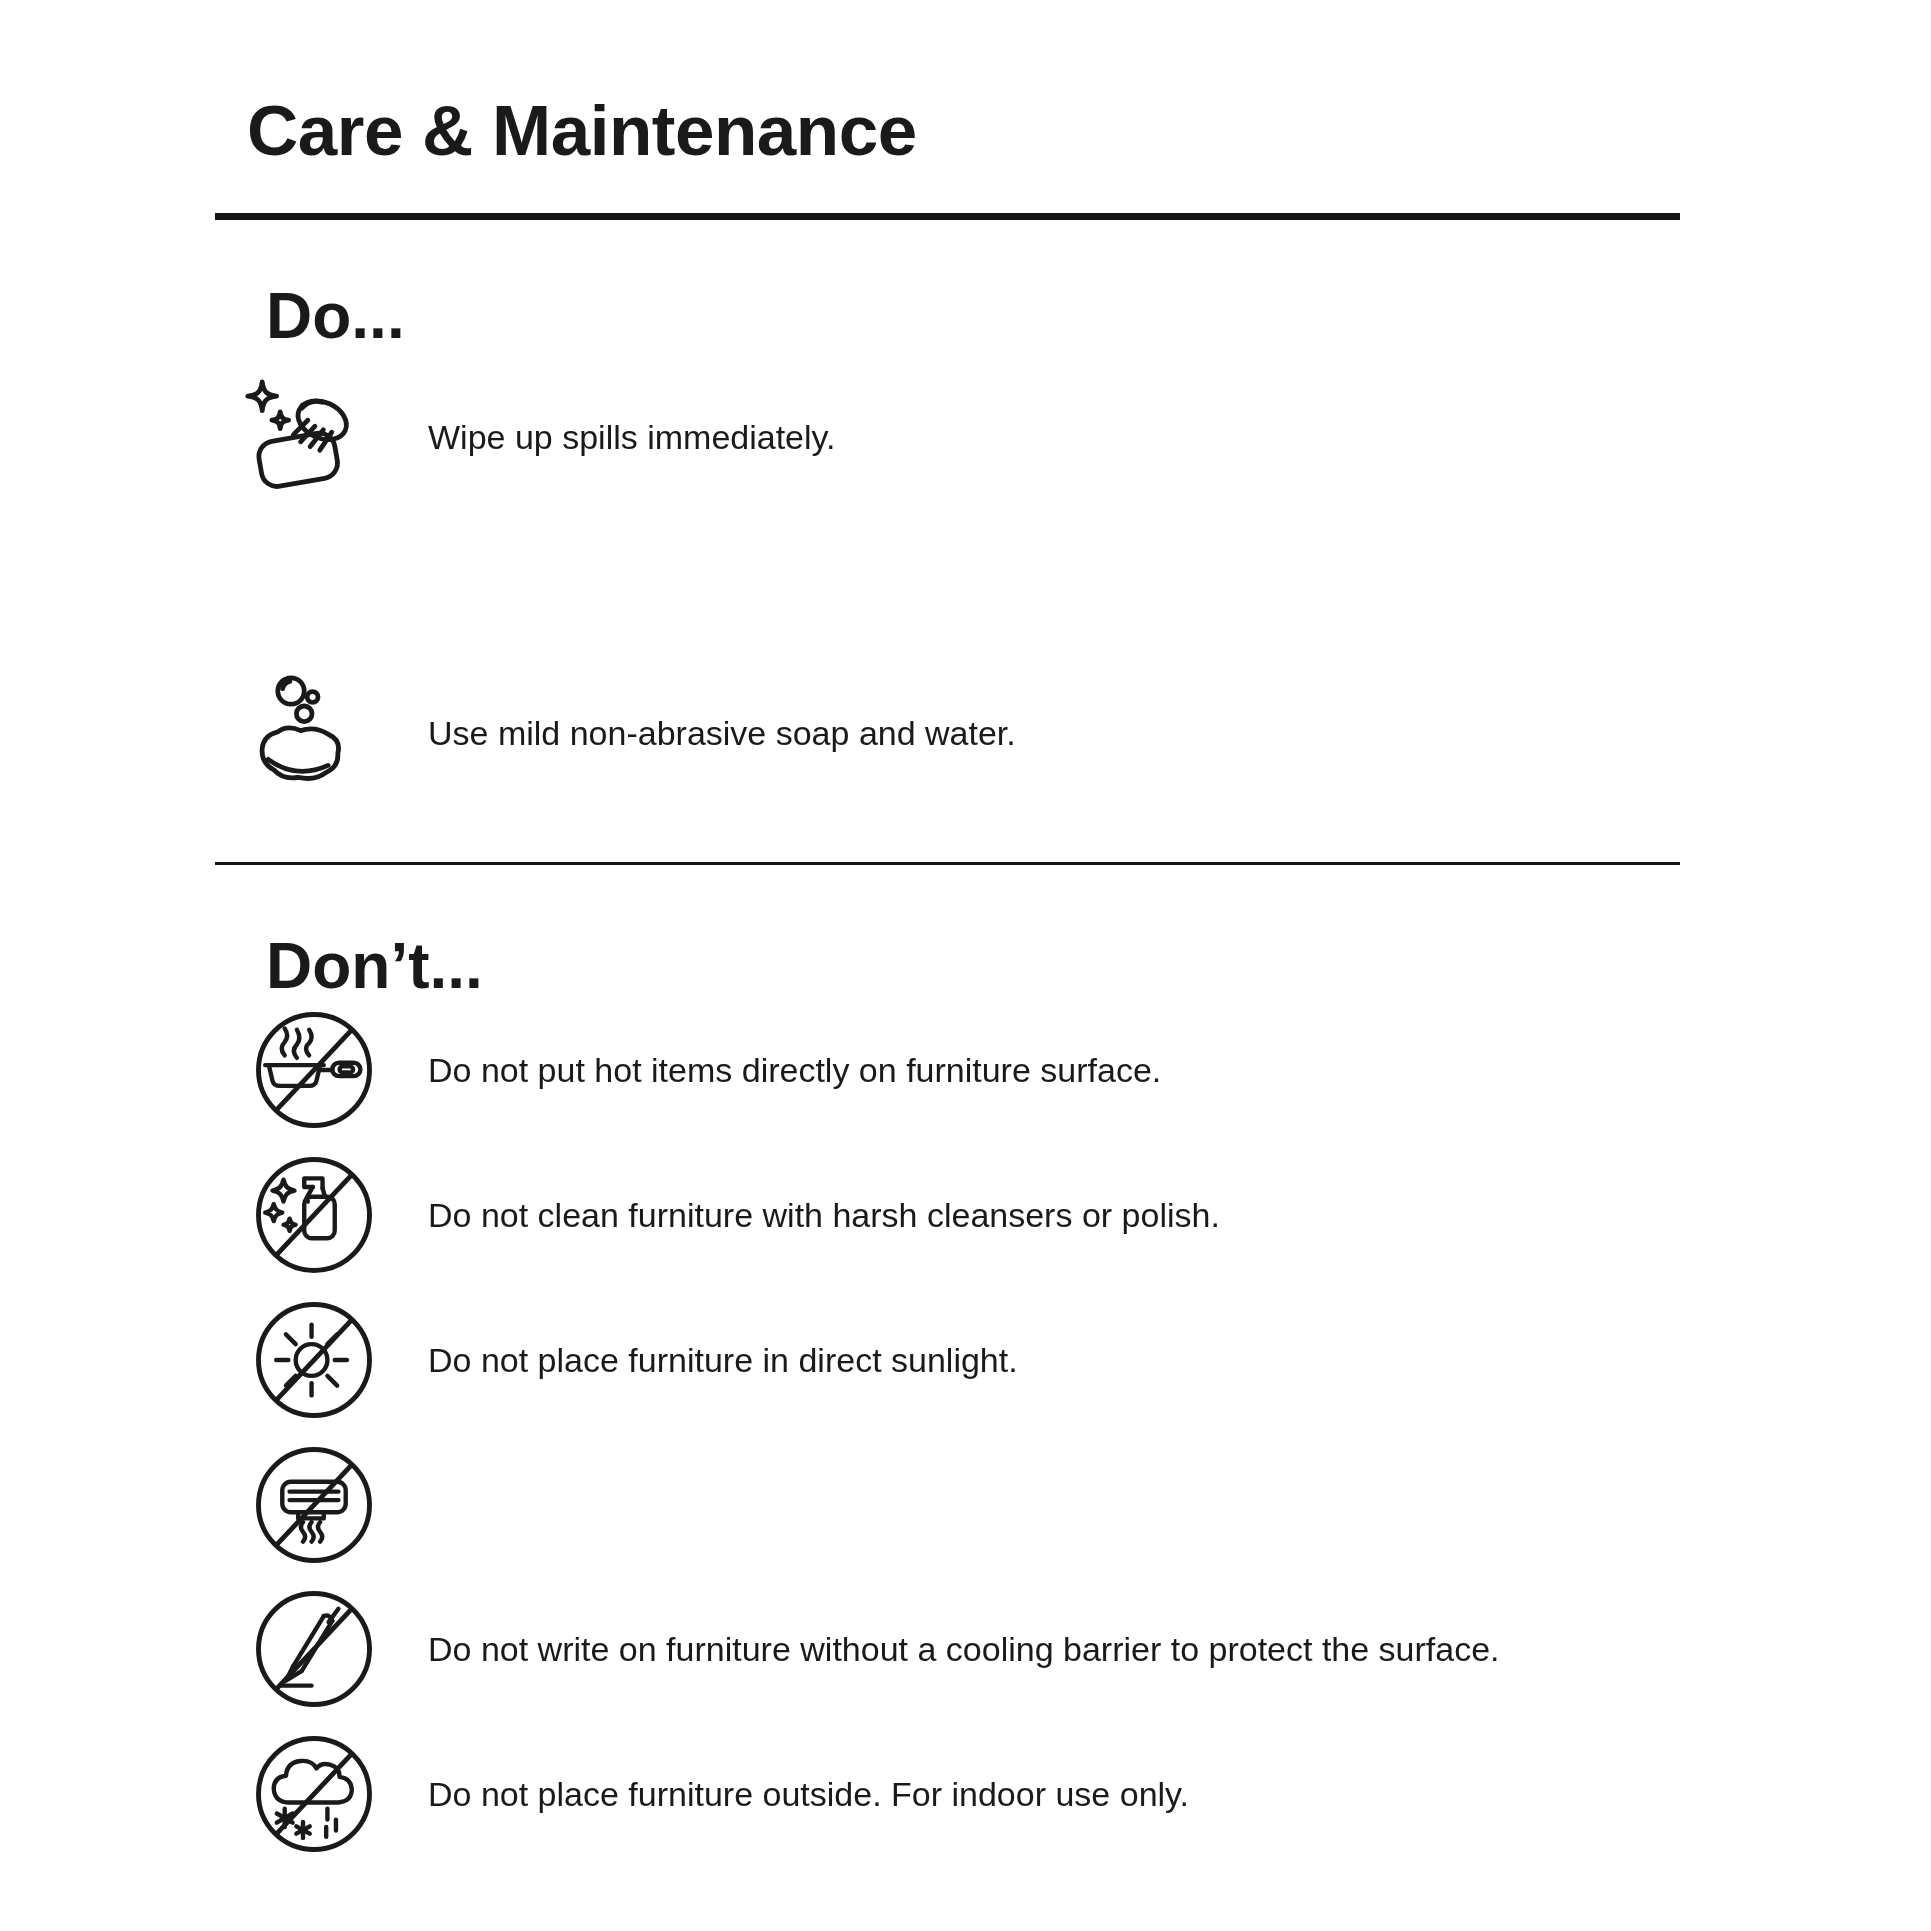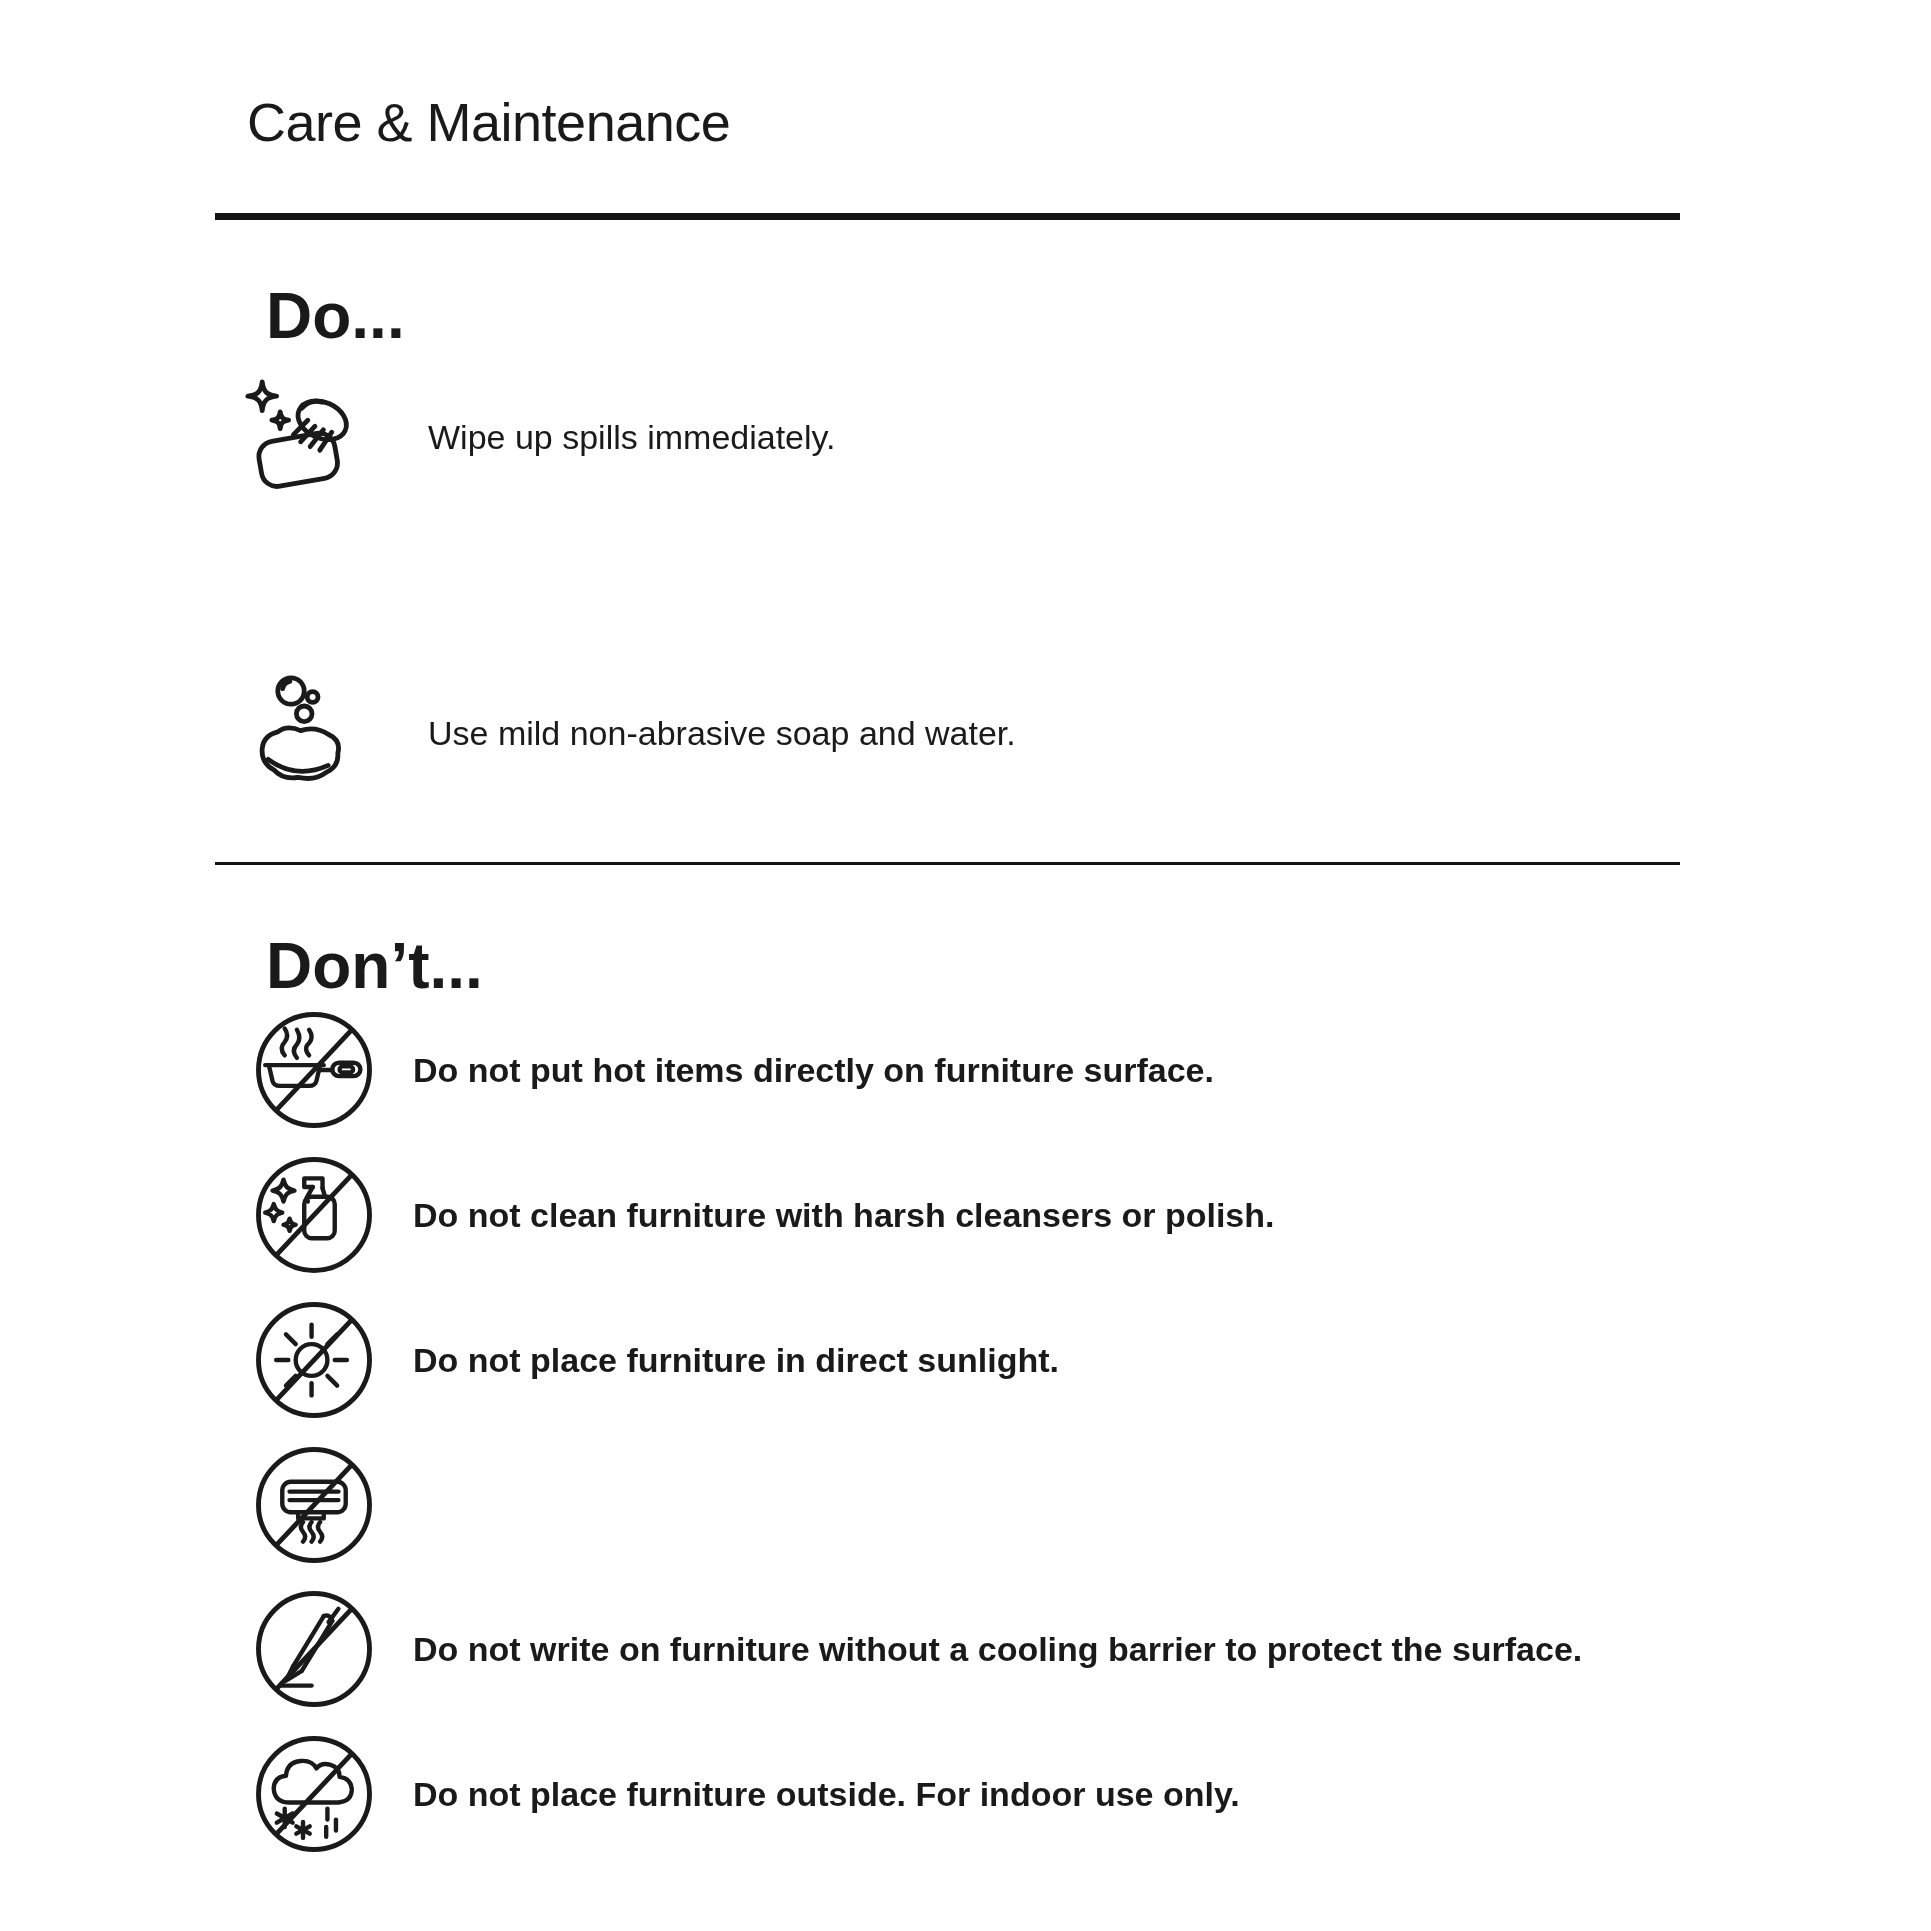--- a/index.html
+++ b/index.html
@@ -7,21 +7,21 @@
     width:1931px;height:1931px;
     background:#ffffff;
     font-family:"Liberation Sans", sans-serif;
     color:#1a1a1a;
     position:relative;
     overflow:hidden;
   }
   .sheet{position:absolute;inset:0;}
   .page-title{
     position:absolute;left:247px;top:95px;
-    font-size:54px;font-weight:400;line-height:1;
+    font-size:71px;font-weight:700;line-height:1;
     letter-spacing:-0.5px;white-space:nowrap;
   }
   .rule{position:absolute;left:215px;width:1465px;background:#141414;}
   .rule-thick{top:213px;height:6.8px;}
   .rule-thin{top:862px;height:2.9px;}
   .section-heading{
     position:absolute;left:266px;
     font-size:64px;font-weight:700;line-height:1;
     white-space:nowrap;
     margin-top:26px;
@@ -30,21 +30,21 @@
   .heading-dont{top:908px;}
   .row{
     position:absolute;display:flex;align-items:center;height:126px;
   }
   .row-do{left:243px;text-align:center;}
   .row-dont{left:253px;}
   .icon-box{flex:0 0 auto;display:block;}
   .row-do .icon-box{width:120px;height:120px;}
   .row-dont .icon-box{width:122px;height:122px;}
   .row-do .row-text{margin-left:65px;}
-  .row-dont .row-text{margin-left:38px;font-weight:bold;}
+  .row-dont .row-text{margin-left:53px;}
   .row-text{
     font-size:34px;line-height:1.25;white-space:nowrap;color:#1a1a1a;
   }
   svg{display:block;width:100%;height:100%;}
   .stroke{fill:none;stroke:#1a1a1a;stroke-linecap:round;stroke-linejoin:round;}
   .w4{stroke-width:4;}
   .w36{stroke-width:3.6;}
 </style>
 </head>
 <body>

